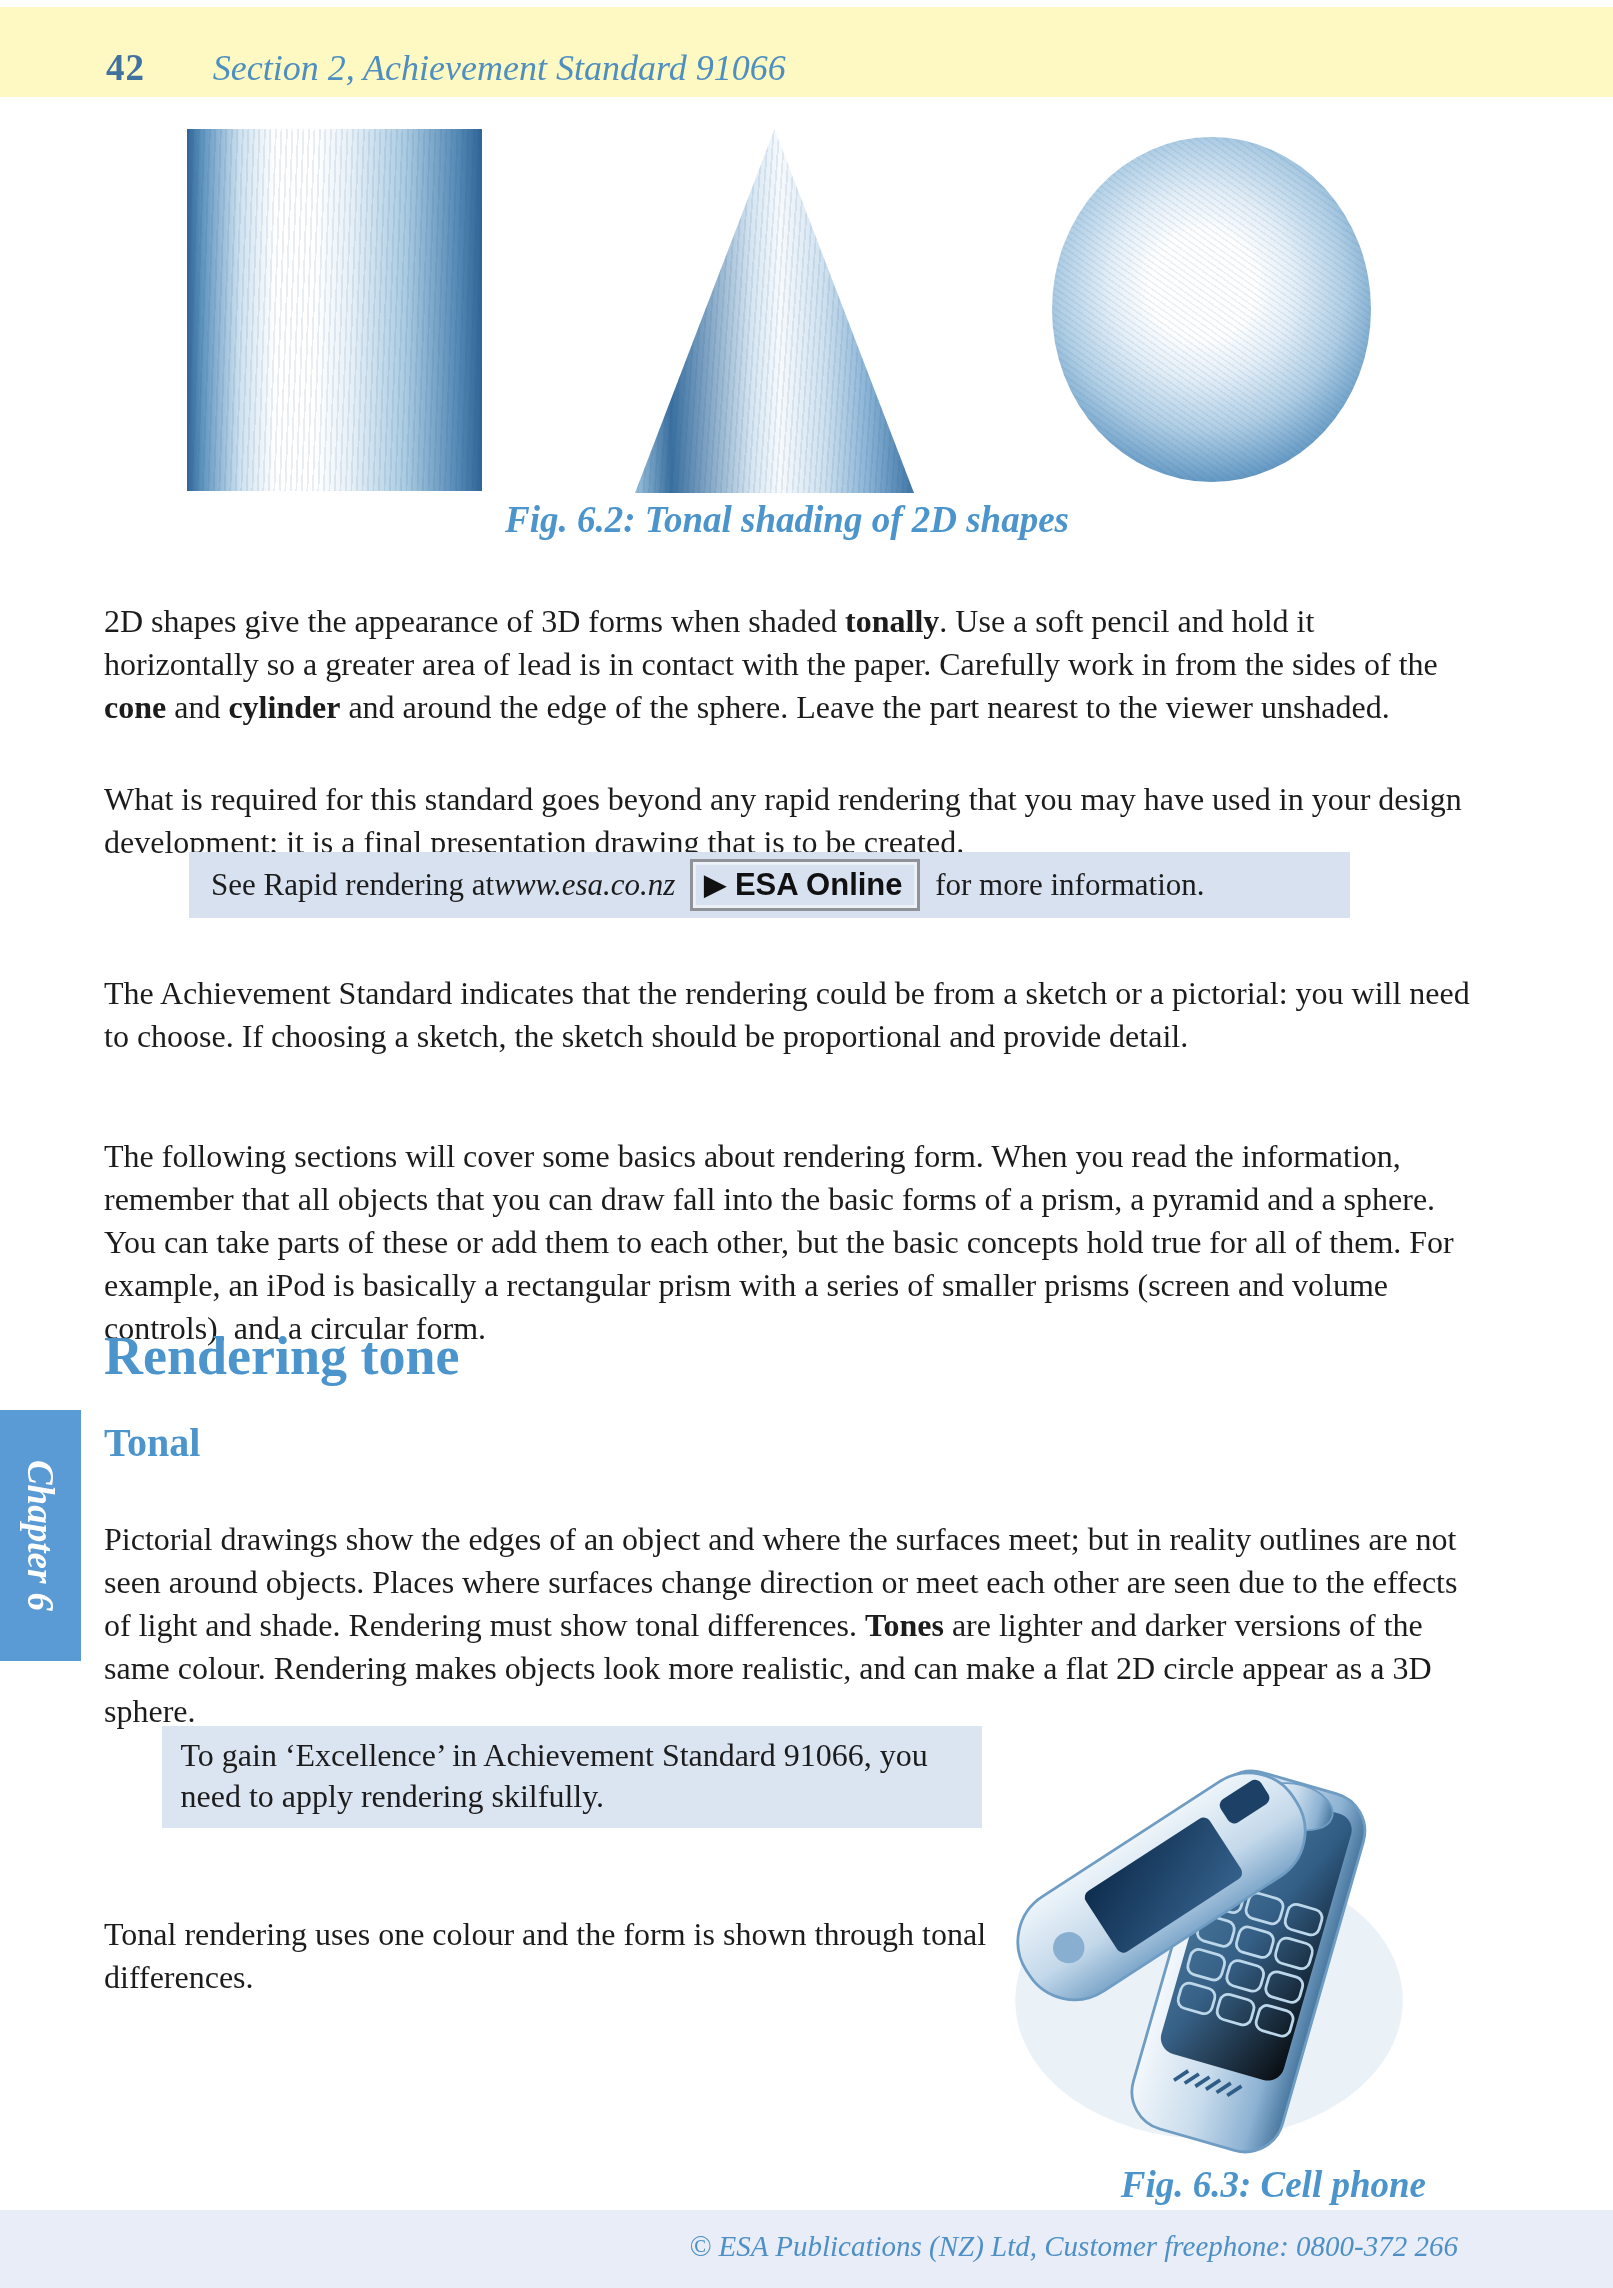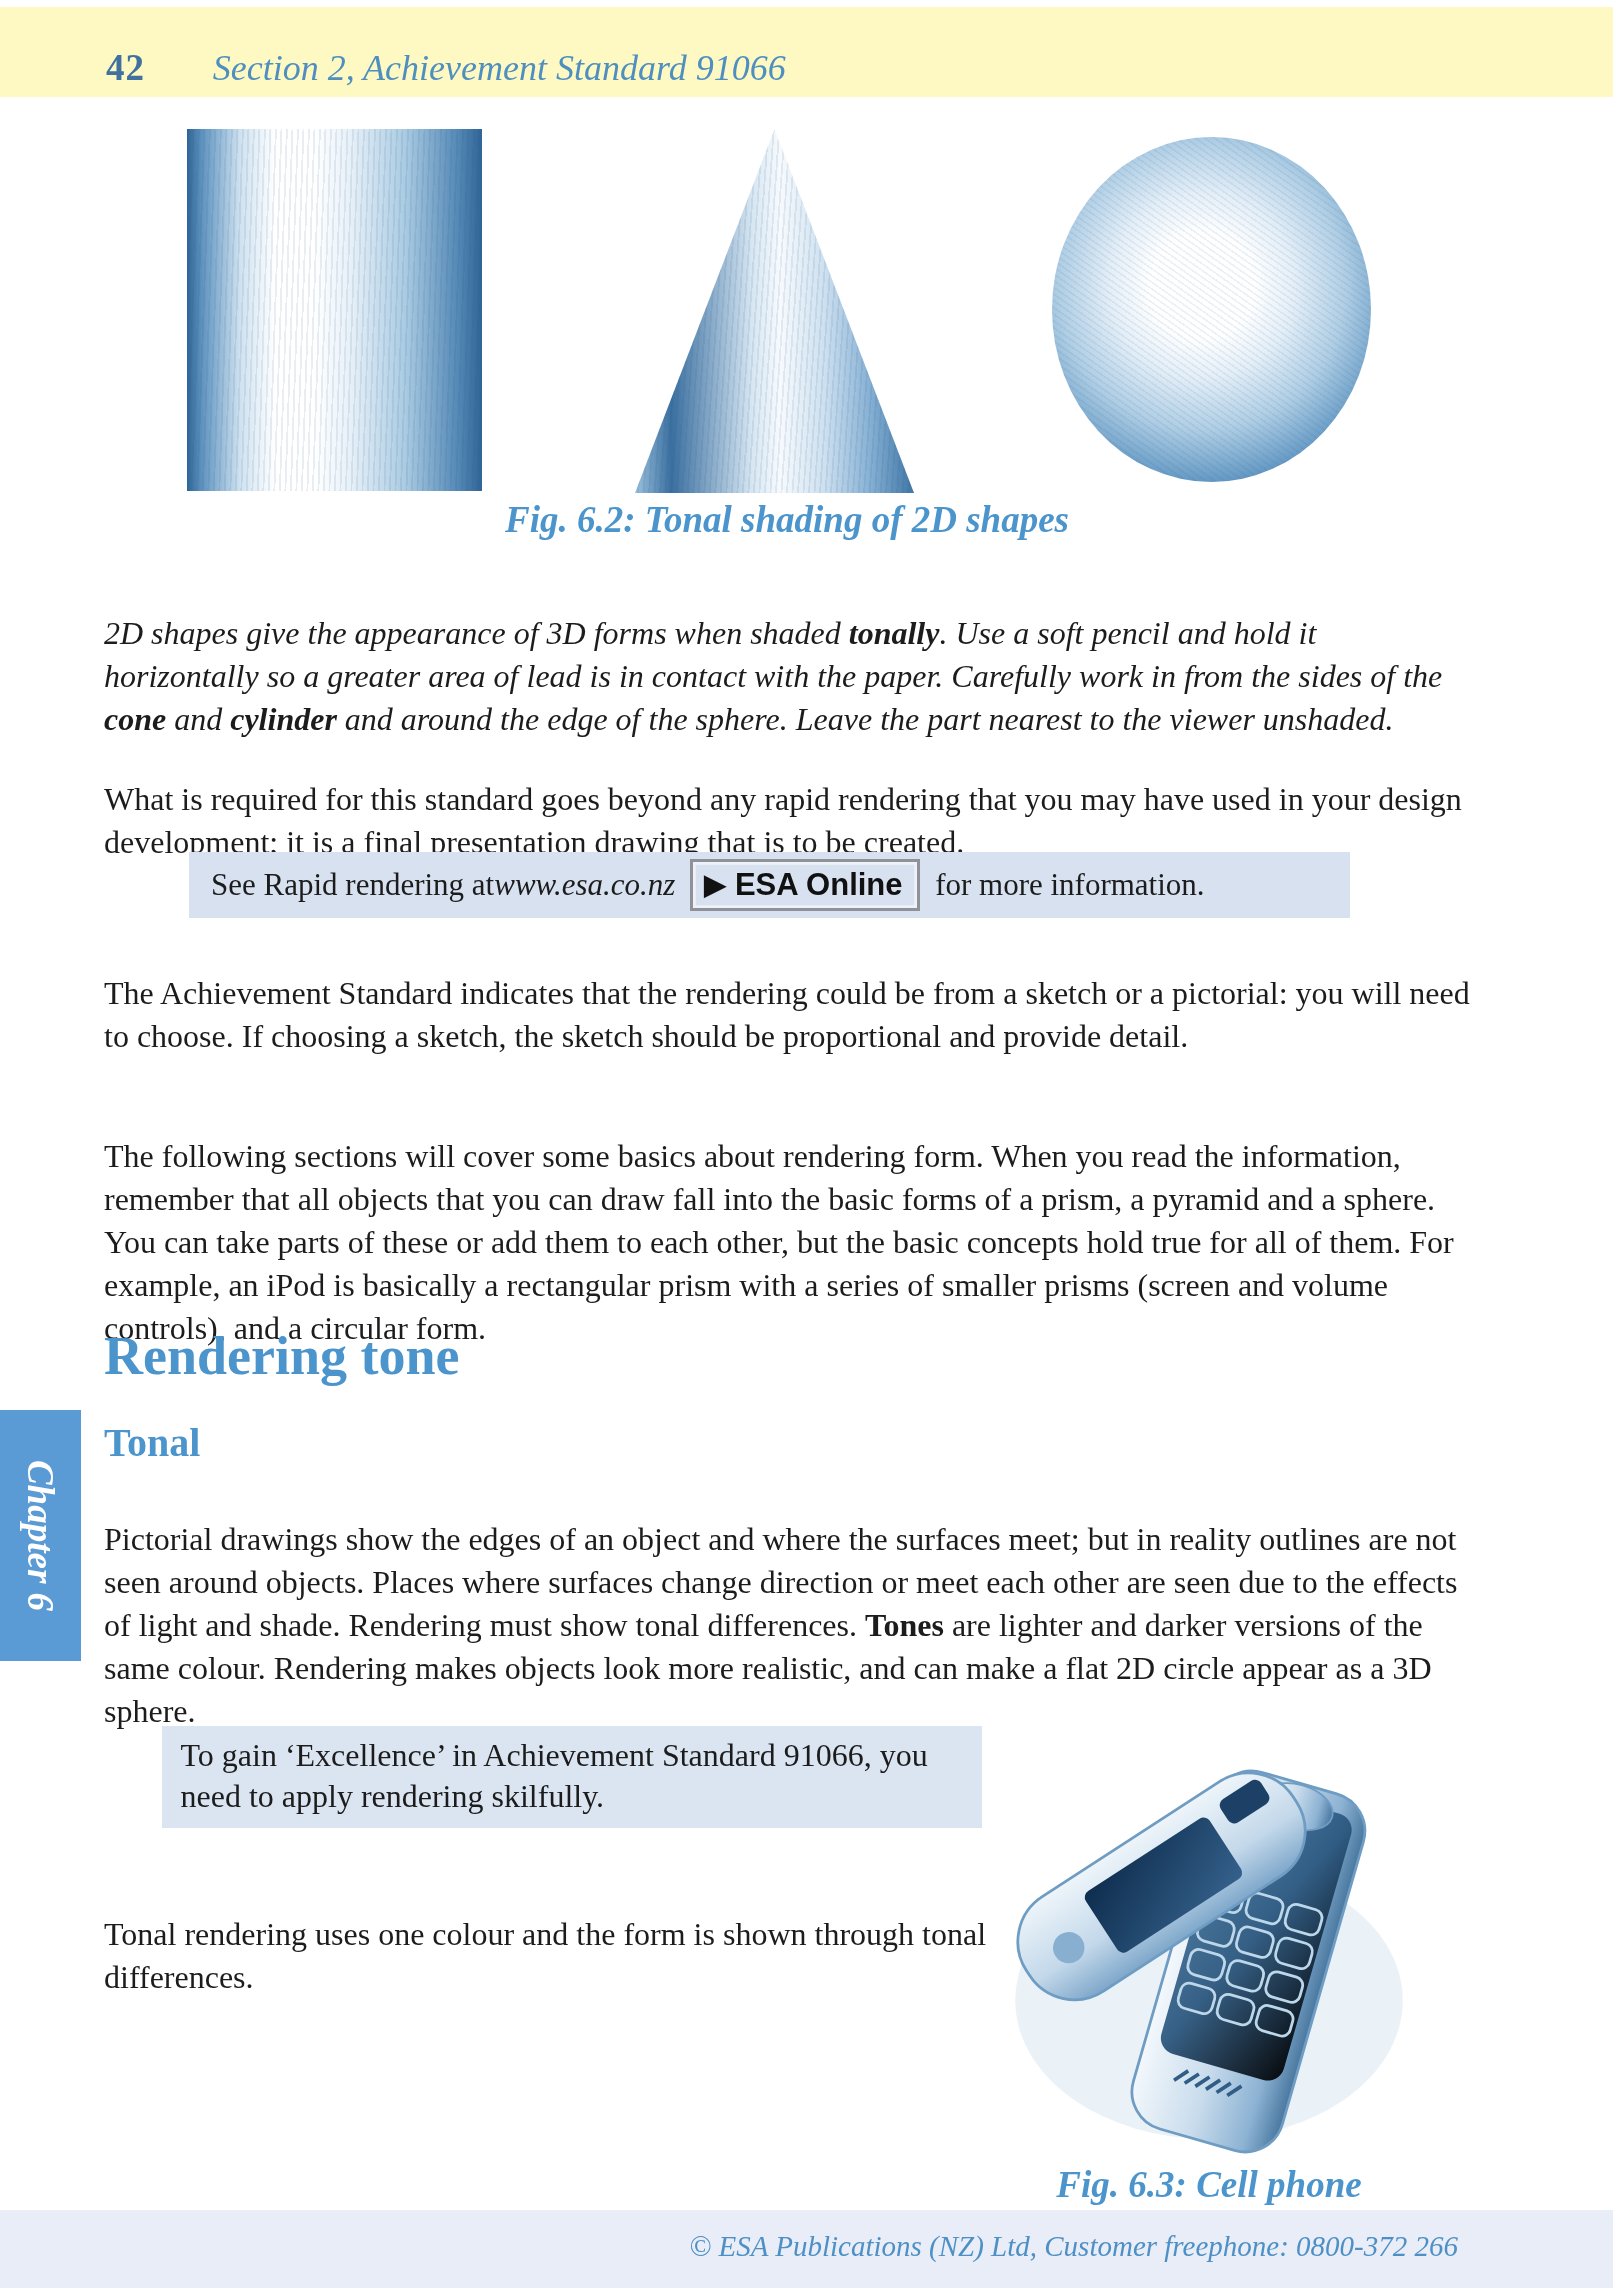--- a/index.html
+++ b/index.html
@@ -54,21 +54,21 @@
     position:absolute;left:104px;width:1366px;text-align:center;
     font-weight:bold;font-style:italic;font-size:37px;color:#4b94cc;
   }
   .cap-62{top:498px;}
 
   
   .para{
     position:absolute;left:104px;width:1366px;
     font-size:32px;line-height:43px;color:#1c1c1c;
   }
-  .p1{top:580px;font-style:italic;} .p2{top:746px;} .p3{top:940px;} .p4{top:1103px;}
+  .p1{top:568px;} .p2{top:746px;} .p3{top:940px;} .p4{top:1103px;}
   .p5{top:1486px;}
   .p-tonal{top:1881px;width:886px;}
 
   
   .esa-box{
     position:absolute;left:189px;top:852px;width:1161px;height:66px;
     background:#d7e1ef;
     display:flex;align-items:center;
     padding-left:22px;box-sizing:border-box;
     font-size:31px;
@@ -115,21 +115,21 @@
   .exc-box{
     position:absolute;left:162px;top:1726px;width:820px;
     background:#dbe5f2;
     padding:9.2px 18.5px 11px 18.5px;box-sizing:border-box;
     font-size:32px;line-height:41px;color:#1c1c1c;
   }
 
   
   .phone-wrap{position:absolute;left:992px;top:1696px;width:434px;height:466px;}
   .cap-63{
-    position:absolute;left:992px;top:2163px;width:434px;text-align:center;
+    position:absolute;left:992px;top:2163px;width:434px;text-align:right;
     font-weight:bold;font-style:italic;font-size:37px;color:#4b94cc;
   }
 </style>
 </head>
 <body>
 
 <div class="page">
 
   <div class="band-header">
     <span class="page-num">42</span>

